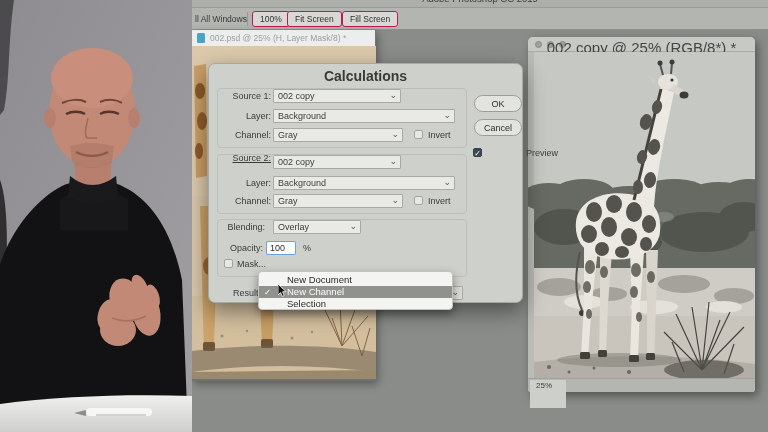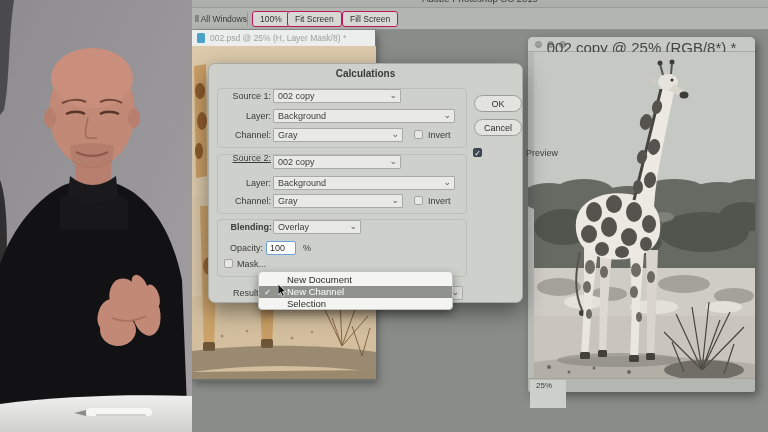--- a/index.html
+++ b/index.html
@@ -29,21 +29,21 @@
   #right-window{position:absolute;left:336px;top:37px;width:227px;height:355px;background:#c7c9c5;border-radius:5px 5px 3px 3px;box-shadow:3px 4px 10px rgba(0,0,0,.4);}
   #right-titlebar{position:absolute;left:0;top:0;width:100%;height:15px;background:#c7c9c5;border-radius:5px 5px 0 0;border-bottom:1px solid #a9aba7;}
   .tl-dot{position:absolute;top:4px;width:7px;height:7px;border-radius:50%;background:#9ea09c;border:1px solid #8a8c88;}
   #right-title{position:absolute;left:0;top:2px;width:100%;text-align:center;font-size:15px;color:#454543;}
   #right-canvas{position:absolute;left:0;top:15px;width:227px;height:326px;overflow:hidden;}
   #right-statusbar{position:absolute;left:0;bottom:0;width:100%;height:14px;background:#b4b6b2;border-radius:0 0 3px 3px;border-top:1px solid #a2a4a0;}
   #zoom-box{position:absolute;left:2px;top:1px;width:36px;height:28px;background:#cdcfca;font-size:8px;color:#3c3c3a;line-height:12px;padding-left:6px;}
 
   
   #dialog{position:absolute;left:16px;top:63px;width:315px;height:240px;background:#ced0cb;border-radius:7px;box-shadow:0 8px 22px rgba(0,0,0,.45);border:1px solid #a7a9a5;}
-  #dialog-title{position:absolute;left:0;top:4px;width:100%;text-align:center;font-size:10px;color:#3a3a38;font-weight:bold;}
+  #dialog-title{position:absolute;left:0;top:4px;width:100%;text-align:center;font-size:14px;color:#3a3a38;font-weight:bold;}
   .group-box{position:absolute;left:8px;width:250px;border:1px solid #bdbeb9;border-radius:4px;}
   .dlg-label{position:absolute;font-size:9px;color:#3c3c3a;text-align:right;line-height:14px;}
   .dlg-select{position:absolute;height:14px;background:#e9eae6;border:1px solid #a9aaa6;border-radius:1px;font-size:9px;color:#3c3c3a;line-height:12px;padding:0 4px;}
   .dlg-select .arr{position:absolute;right:3px;top:-1px;font-size:9px;color:#5a5a58;}
   .cb{position:absolute;width:9px;height:9px;background:#e7e8e4;border:1px solid #a3a4a0;border-radius:2px;}
   .cb.checked{background:#3e4852;border-color:#39424b;color:#fff;font-size:8px;line-height:9px;text-align:center;}
   .cb-label{position:absolute;font-size:9px;color:#3c3c3a;line-height:11px;}
   #opacity-input{position:absolute;left:57px;top:177px;width:30px;height:14px;background:#fff;border:1.5px solid #6f9fd8;border-radius:2px;font-size:9px;color:#2c2c2a;padding:0 0 0 3px;}
   .pill-btn{position:absolute;left:265px;width:48px;height:17px;background:#e3e4e0;border:1px solid #9b9d99;border-radius:9px;font-size:9px;color:#2f2f2d;text-align:center;line-height:15px;}
 
@@ -339,21 +339,21 @@
         <span class="arr">⌄</span>
       </div>
       <span class="dlg-label" style="left:6px;top:130px;width:56px;">Channel:</span>
       <div class="dlg-select" style="left:64px;top:130px;width:130px;">
         <span>Gray</span>
         <span class="arr">⌄</span>
       </div>
       <div class="cb" style="left:205px;top:132px;"></div>
       <span class="cb-label" style="left:219px;top:132px;">Invert</span>
 
-      <span class="dlg-label" style="left:7px;top:156px;width:56px;font-weight:bold;">Blending:</span>
+      <span class="dlg-label" style="left:0;top:156px;width:56px;">Blending:</span>
       <div class="dlg-select" style="left:64px;top:156px;width:88px;">
         <span>Overlay</span>
         <span class="arr">⌄</span>
       </div>
       <span class="dlg-label" style="left:6px;top:177px;width:48px;">Opacity:</span>
       <input id="opacity-input" value="100" style="">
       <span class="cb-label" style="left:94px;top:179px;">%</span>
       <div class="cb" style="left:15px;top:195px;"></div>
       <span class="cb-label" style="left:28px;top:195px;">Mask...</span>
 

